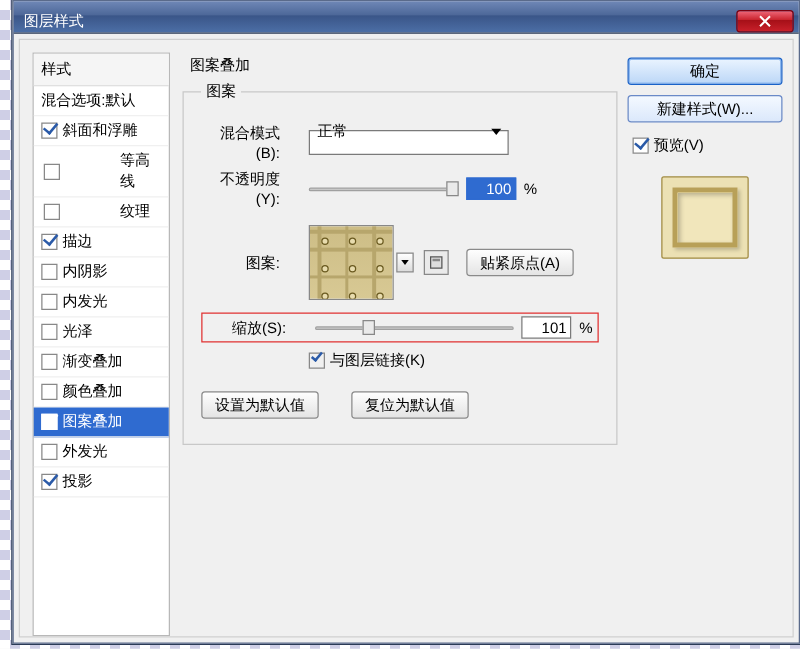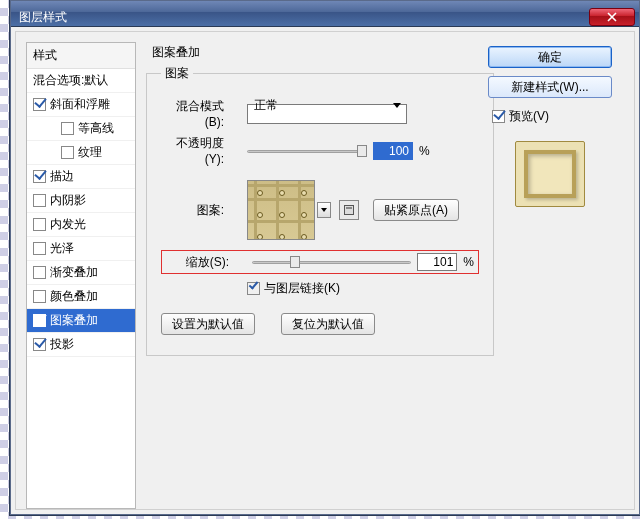--- a/index.html
+++ b/index.html
@@ -54,21 +54,21 @@
     padding:4px 6px;
     background:#f5f5f5;
     border-bottom:1px solid #e0e0e0;
   }
   .side-row {
     display:flex; align-items:center;
     padding:3px 6px;
     border-bottom:1px solid #f0f0f0;
     cursor:default;
   }
-  .side-row.indent { padding-left:34px; }
+  .side-row.indent { padding-left:8px;gap:44px; }
   .side-row .cb { width:13px; height:13px; margin-right:4px; flex:none;
     border:1px solid #888; background:#fff; position:relative;}
   .side-row .cb.checked::after{
     content:""; position:absolute; left:1px; top:-1px;
     width:9px; height:5px; border:2px solid #2a5aa8;
     border-top:0; border-right:0; transform:rotate(-50deg);
   }
   .side-row.selected { background:#2f6bd0; color:#fff; }
   .side-row.selected .cb { border-color:#fff; }
   .side-row.selected .cb.checked::after{ border-color:#fff; }
@@ -137,21 +137,21 @@
     height:22px; padding:0 10px; border:1px solid #8a8a8a;
     background:linear-gradient(#fefefe,#e4e4e4);
     border-radius:3px;
     display:inline-flex; align-items:center; justify-content:center;
     min-width:90px;
   }
   .redbox {
     border:1px solid #e03030;
   }
   .rightcol {
-    position:absolute; right:22px; top:14px; width:124px;
+    position:absolute; right:8px; top:14px; width:124px;
     display:flex; flex-direction:column; align-items:stretch; gap:8px;
   }
   .wbtn {
     height:22px; border:1px solid #6a8ac8;
     background:linear-gradient(#f4f9ff,#dbe8fb);
     border-radius:3px; text-align:center; line-height:20px;
   }
   .wbtn.primary{
     border-color:#1a62c8;
     box-shadow: inset 0 0 0 1px #8cb8f0;
@@ -225,20 +225,24 @@
             <span class="cb"></span>
             <span>渐变叠加</span>
           </div>
           <div class="side-row">
             <span class="cb"></span>
             <span>颜色叠加</span>
           </div>
           <div class="side-row selected">
             <span class="cb checked"></span>
             <span>图案叠加</span>
+          </div>
+          <div class="side-row">
+            <span class="cb"></span>
+            <span>外发光</span>
           </div>
           <div class="side-row">
             <span class="cb checked"></span>
             <span>投影</span>
           </div>
         </div>
     </div>
 
     <div class="panel-area">
       <div class="panel-title">图案叠加</div>

